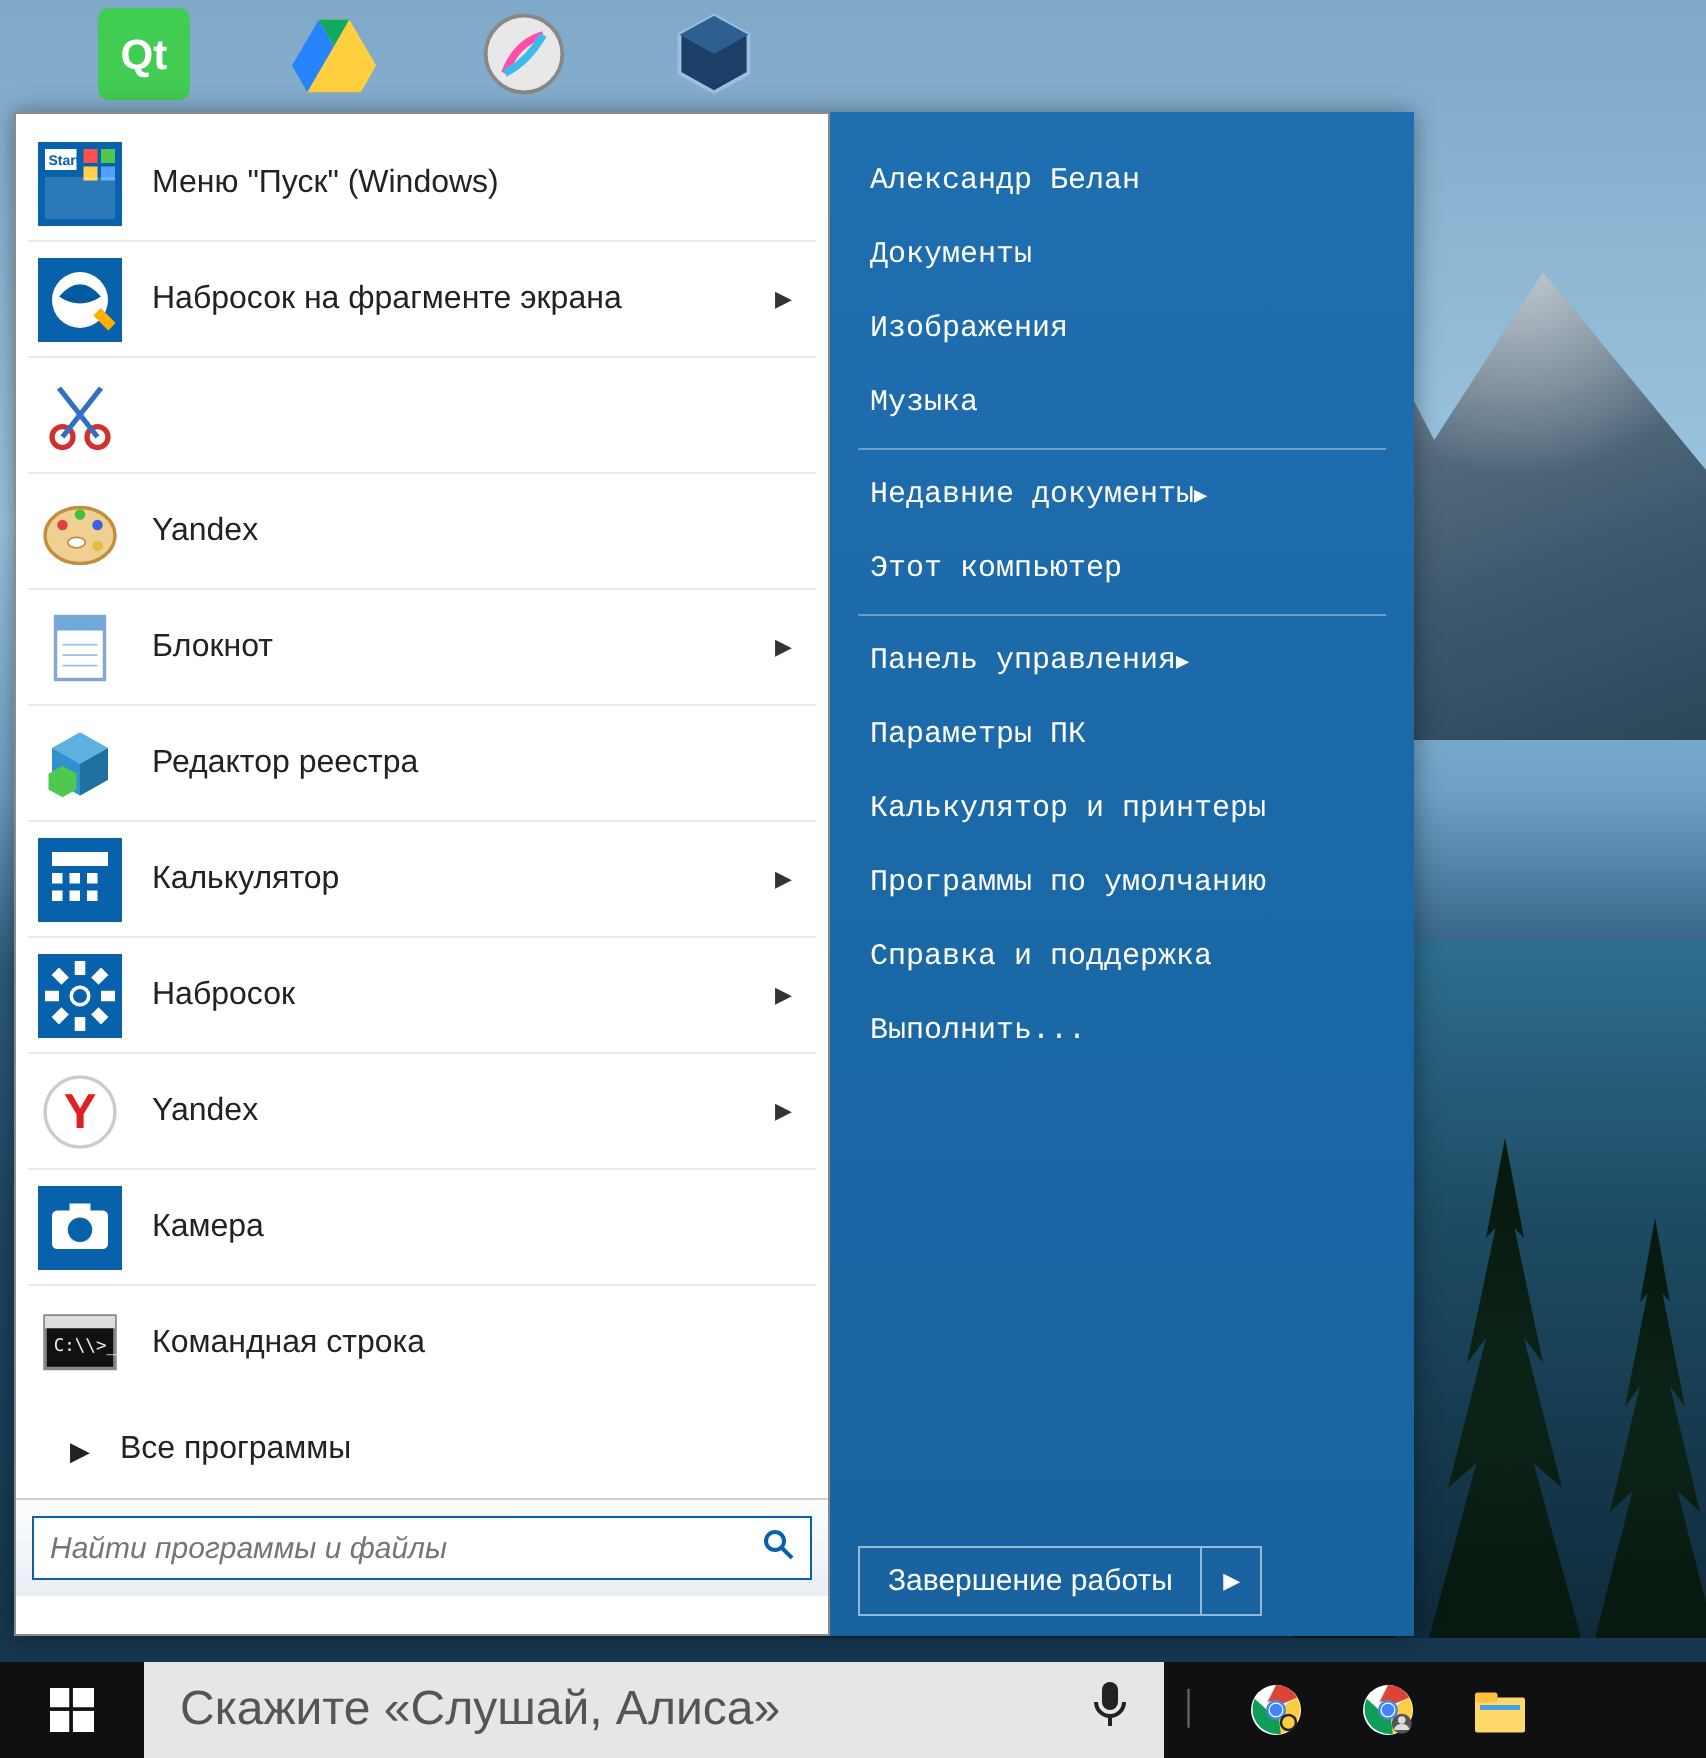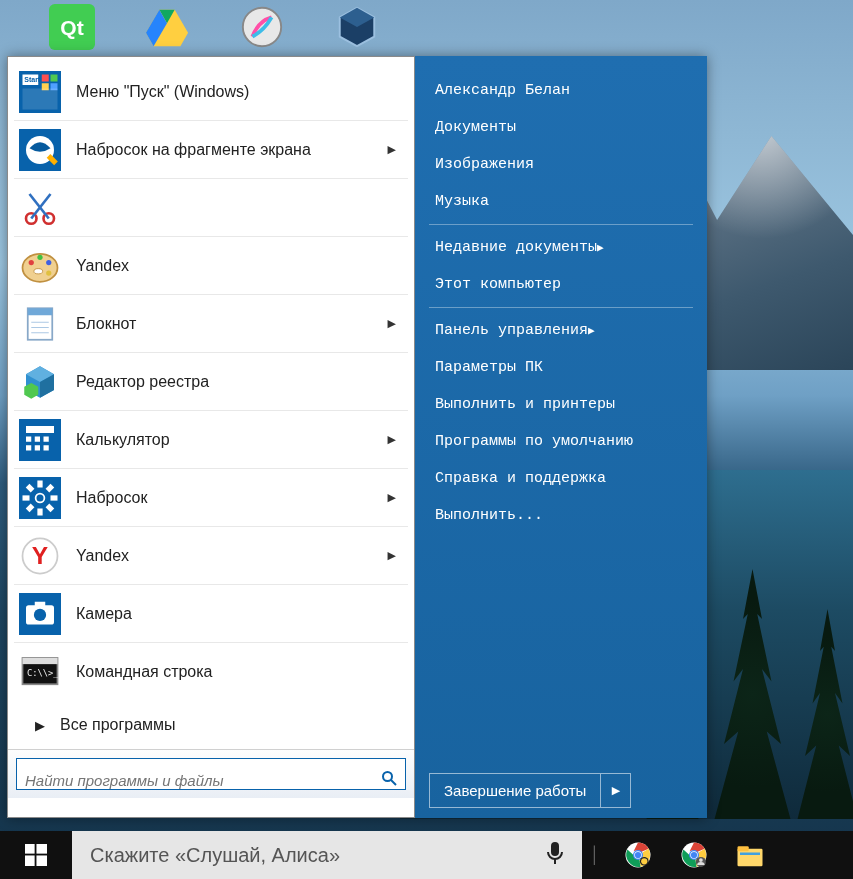--- a/index.html
+++ b/index.html
@@ -129,21 +129,21 @@
     width: 40px; display: flex; justify-content: center; font-size: 13px;
   }
   .search-row {
     border-top: 1px solid #d0d0d0;
     background: linear-gradient(to bottom, #fdfdfd, #e9eef5);
     padding: 8px;
     margin: 0 -6px -6px -6px;
   }
   .search-box {
     display: flex;
-    align-items: flex-end;
+    align-items: center;
     border: 1px solid #0862ab;
     background: #fff;
     height: 32px;
     padding: 0 8px;
   }
   .search-box input {
     flex: 1;
     border: none;
     outline: none;
     font-size: 15px;
@@ -207,21 +207,21 @@
     cursor: pointer;
   }
   .tb-start svg { width: 22px; height: 22px; fill: #fff; }
   .tb-alice {
     flex: 0 0 510px;
     background: #e6e6e6;
     display: flex;
     align-items: center;
     padding: 0 18px;
     color: #555;
-    font-size: 20px;
+    font-size: 24px;
     cursor: text;
     justify-content: space-between;
   }
   .tb-alice .mic { color: #333; font-size: 20px; }
   .tb-sep {
     width: 26px;
     display: flex; align-items: center; justify-content: center;
     color: #666;
   }
   .tb-icons {
@@ -480,21 +480,21 @@
         </div>
         <div class="right-sep"></div>
         <div class="right-item">
           <span>Панель управления</span>
           <span class="r-arrow">▶</span>
         </div>
         <div class="right-item">
           <span>Параметры ПК</span>
         </div>
         <div class="right-item">
-          <span>Выполнить и принтеры</span>
+          <span>Калькулятор и принтеры</span>
         </div>
         <div class="right-item">
           <span>Программы по умолчанию</span>
         </div>
         <div class="right-item">
           <span>Справка и поддержка</span>
         </div>
         <div class="right-item">
           <span>Выполнить...</span>
         </div>

